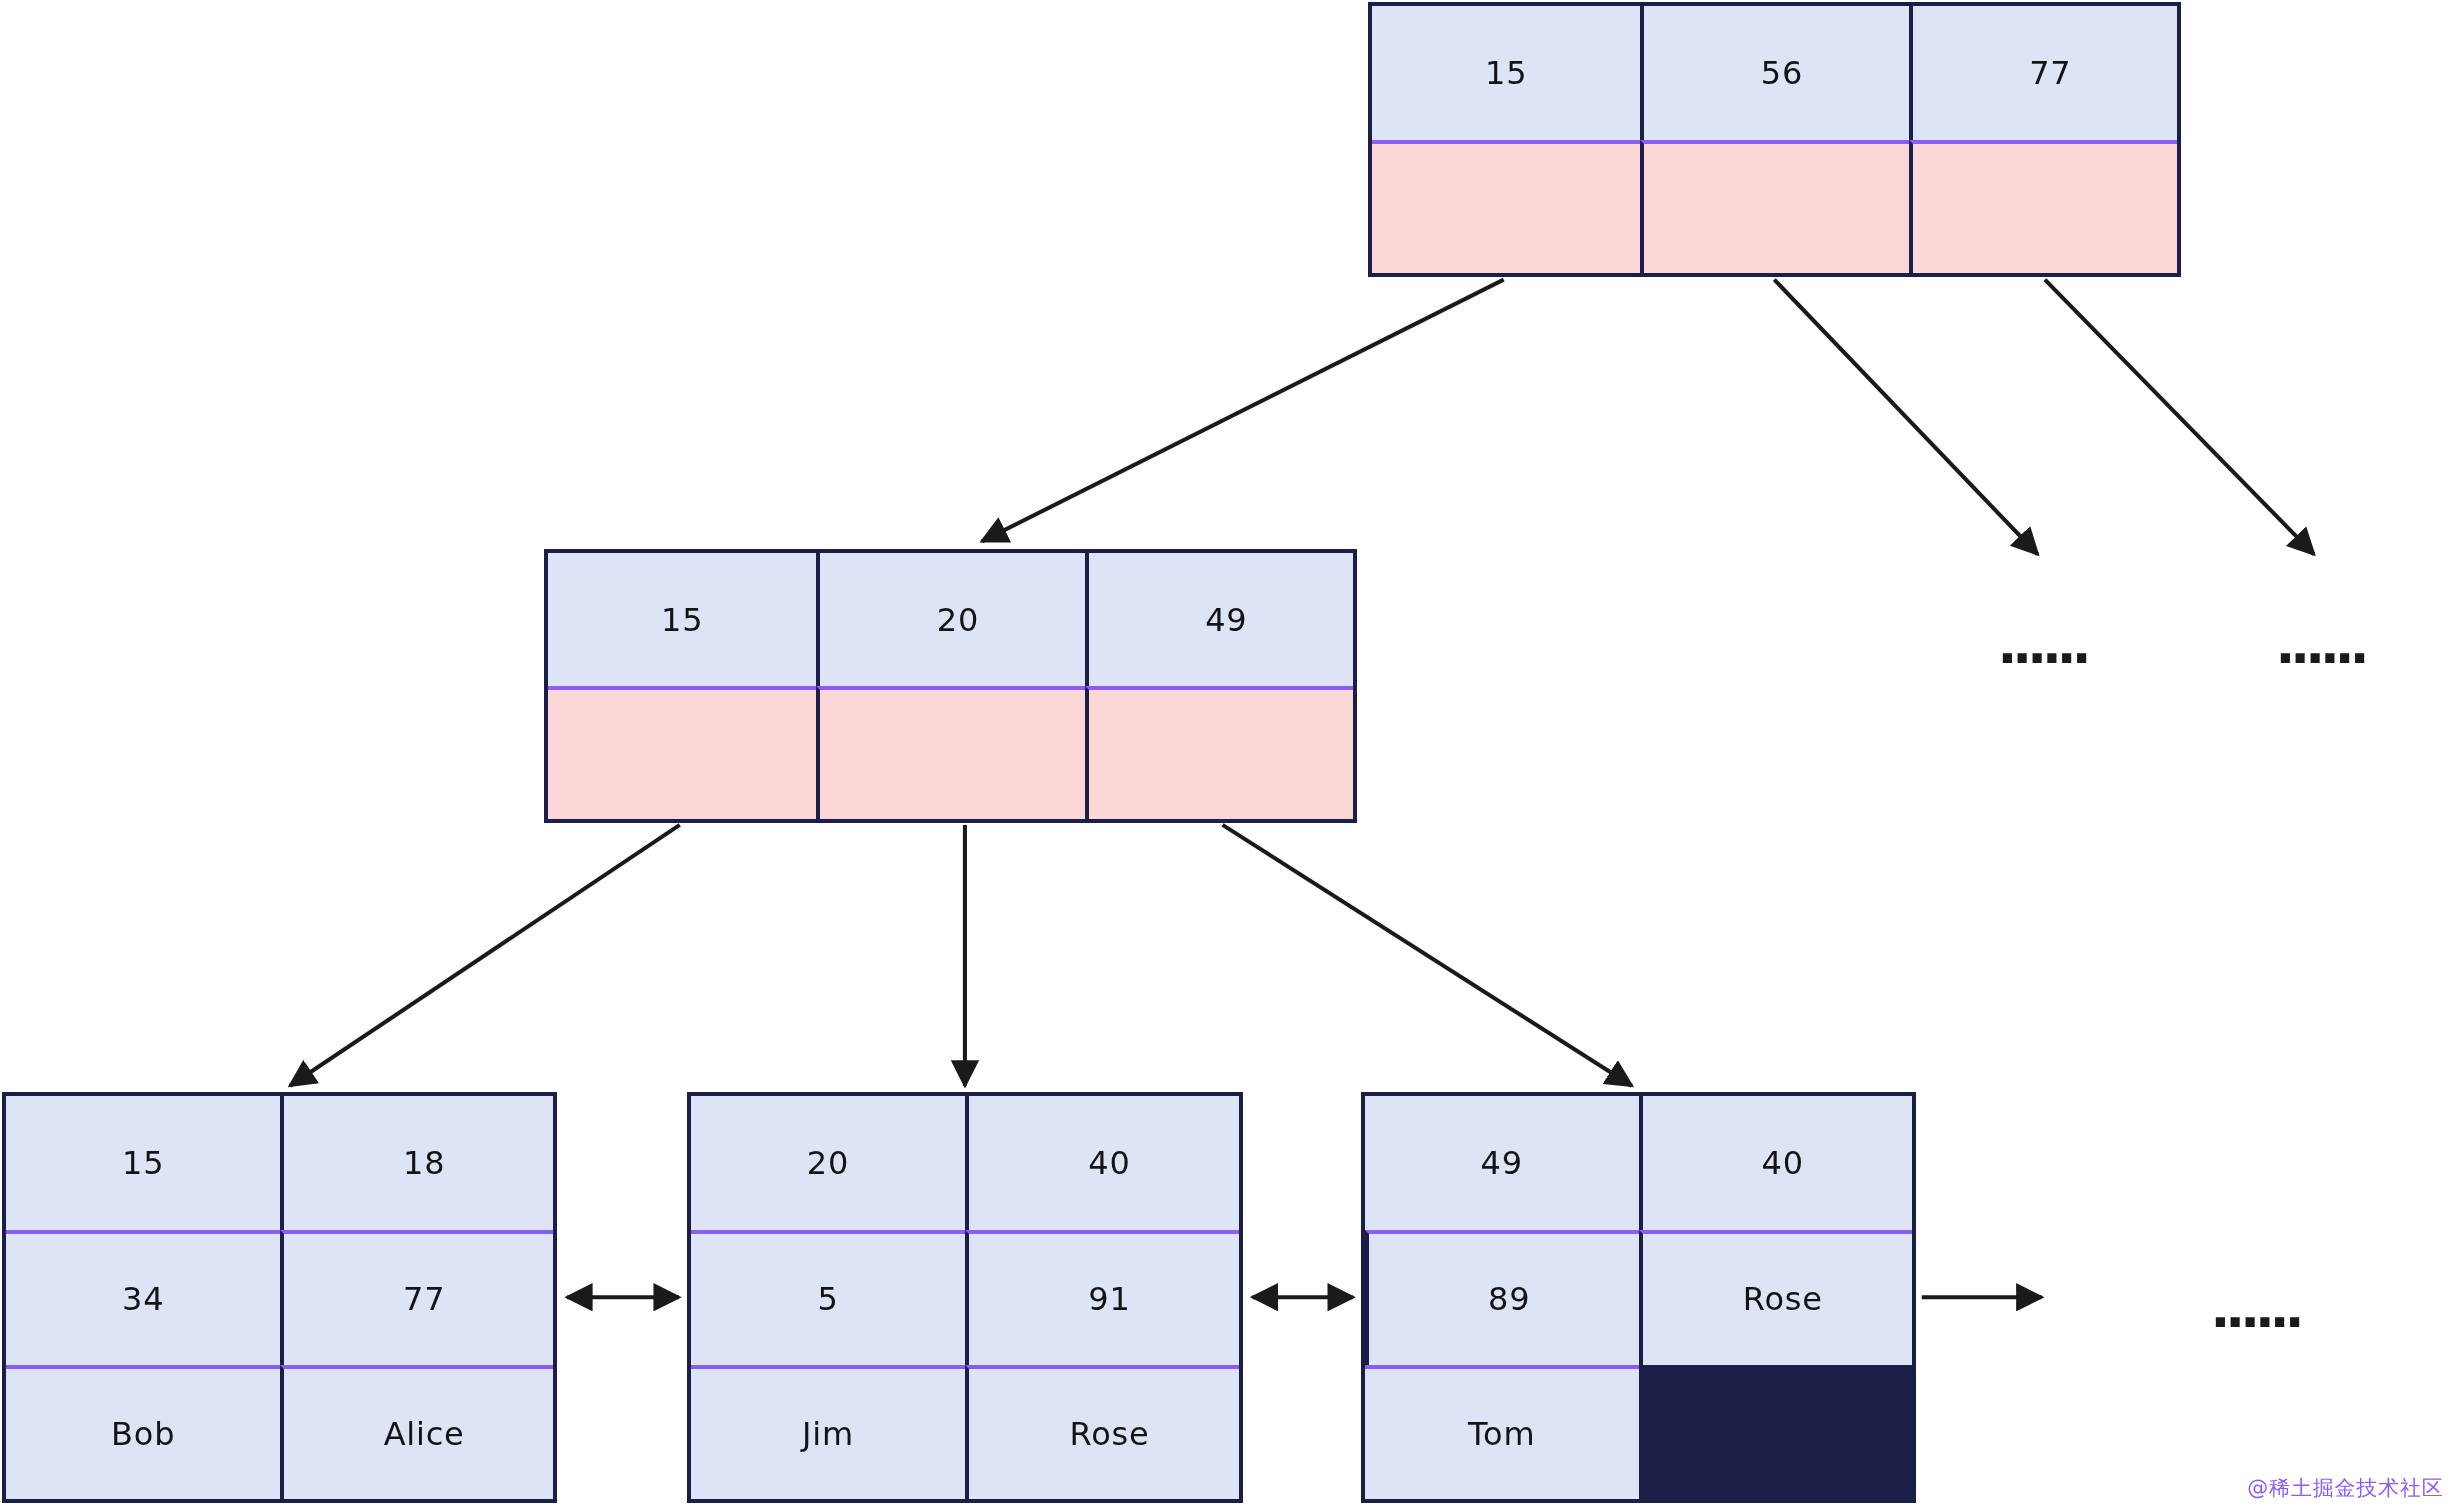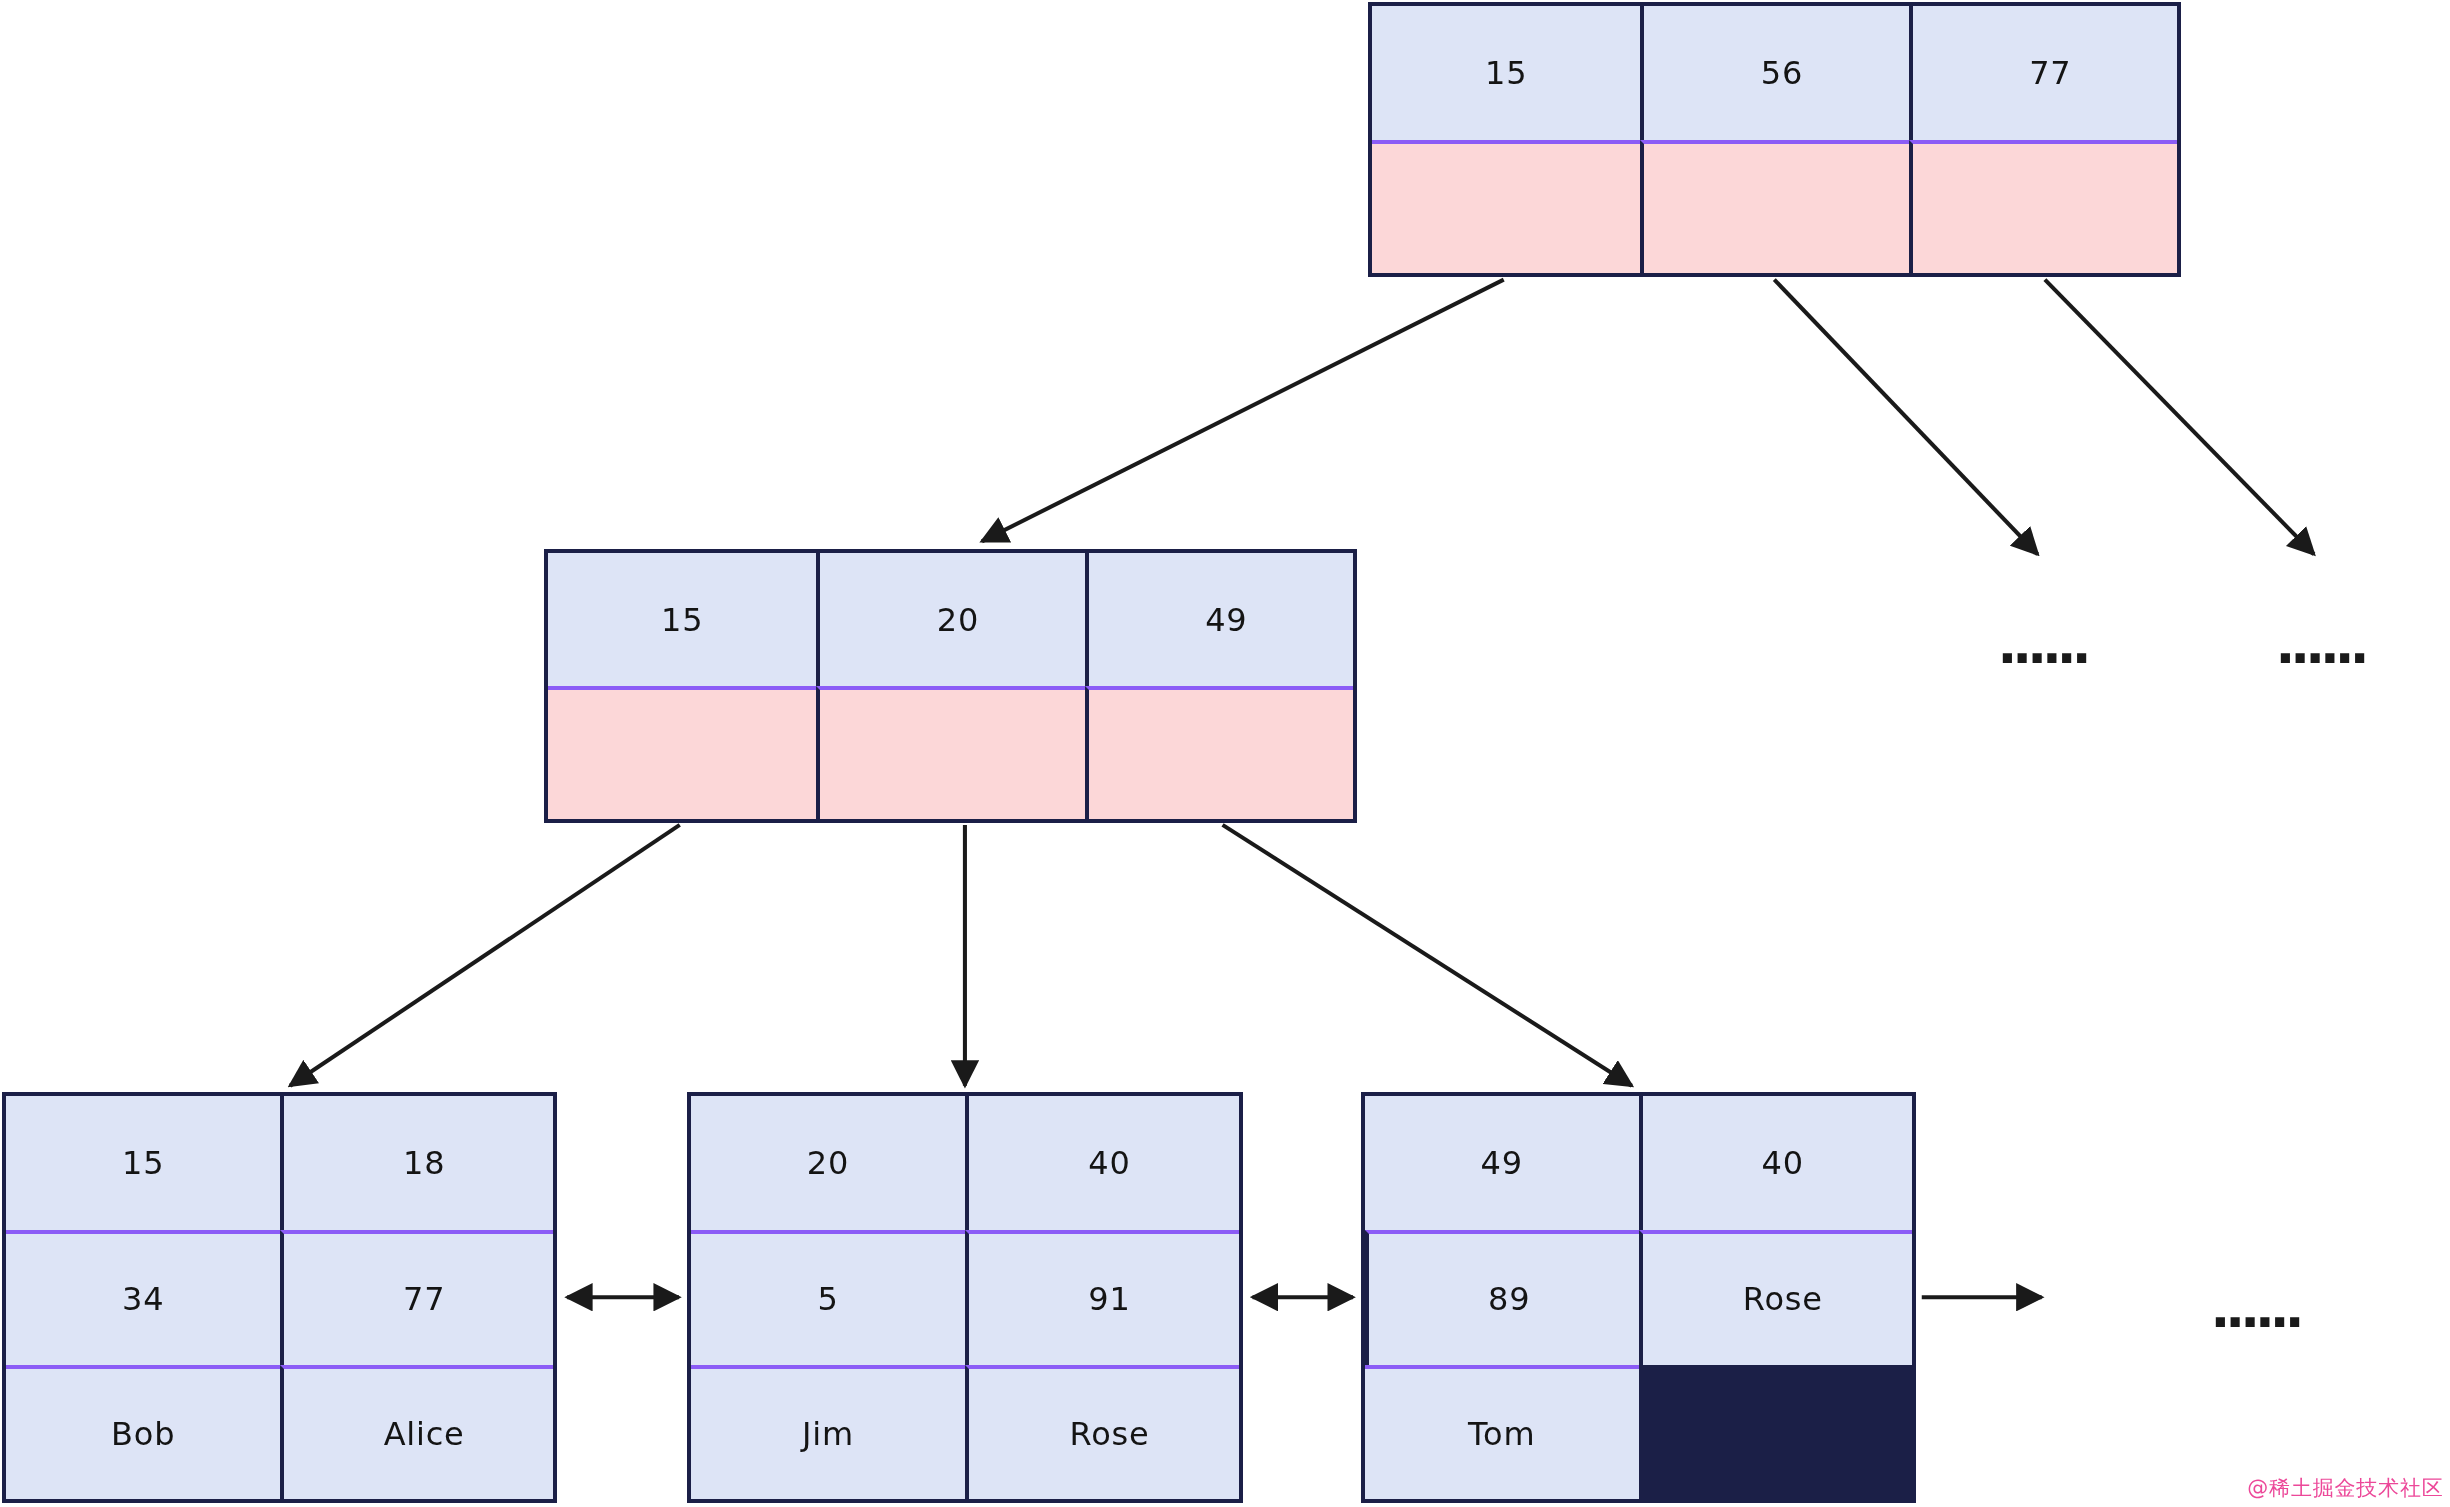--- a/index.html
+++ b/index.html
@@ -71,21 +71,21 @@
   }
   #ellipsis-1 { left: 1945px; top: 619px; }
   #ellipsis-2 { left: 2223px; top: 619px; }
   #ellipsis-3 { left: 2158px; top: 1283px; }
 
   #watermark {
     position: absolute;
     right: 6.5px;
     bottom: 6.5px;
     font-size: 21px;
-    color: #ec4899;
+    color: #8b5cf6;
     letter-spacing: 0.8px;
   }
 </style>
 </head>
 <body>
 
 <div id="canvas">
 
   <div class="node internal" id="root-node">
     <div class="cell key">15</div>

